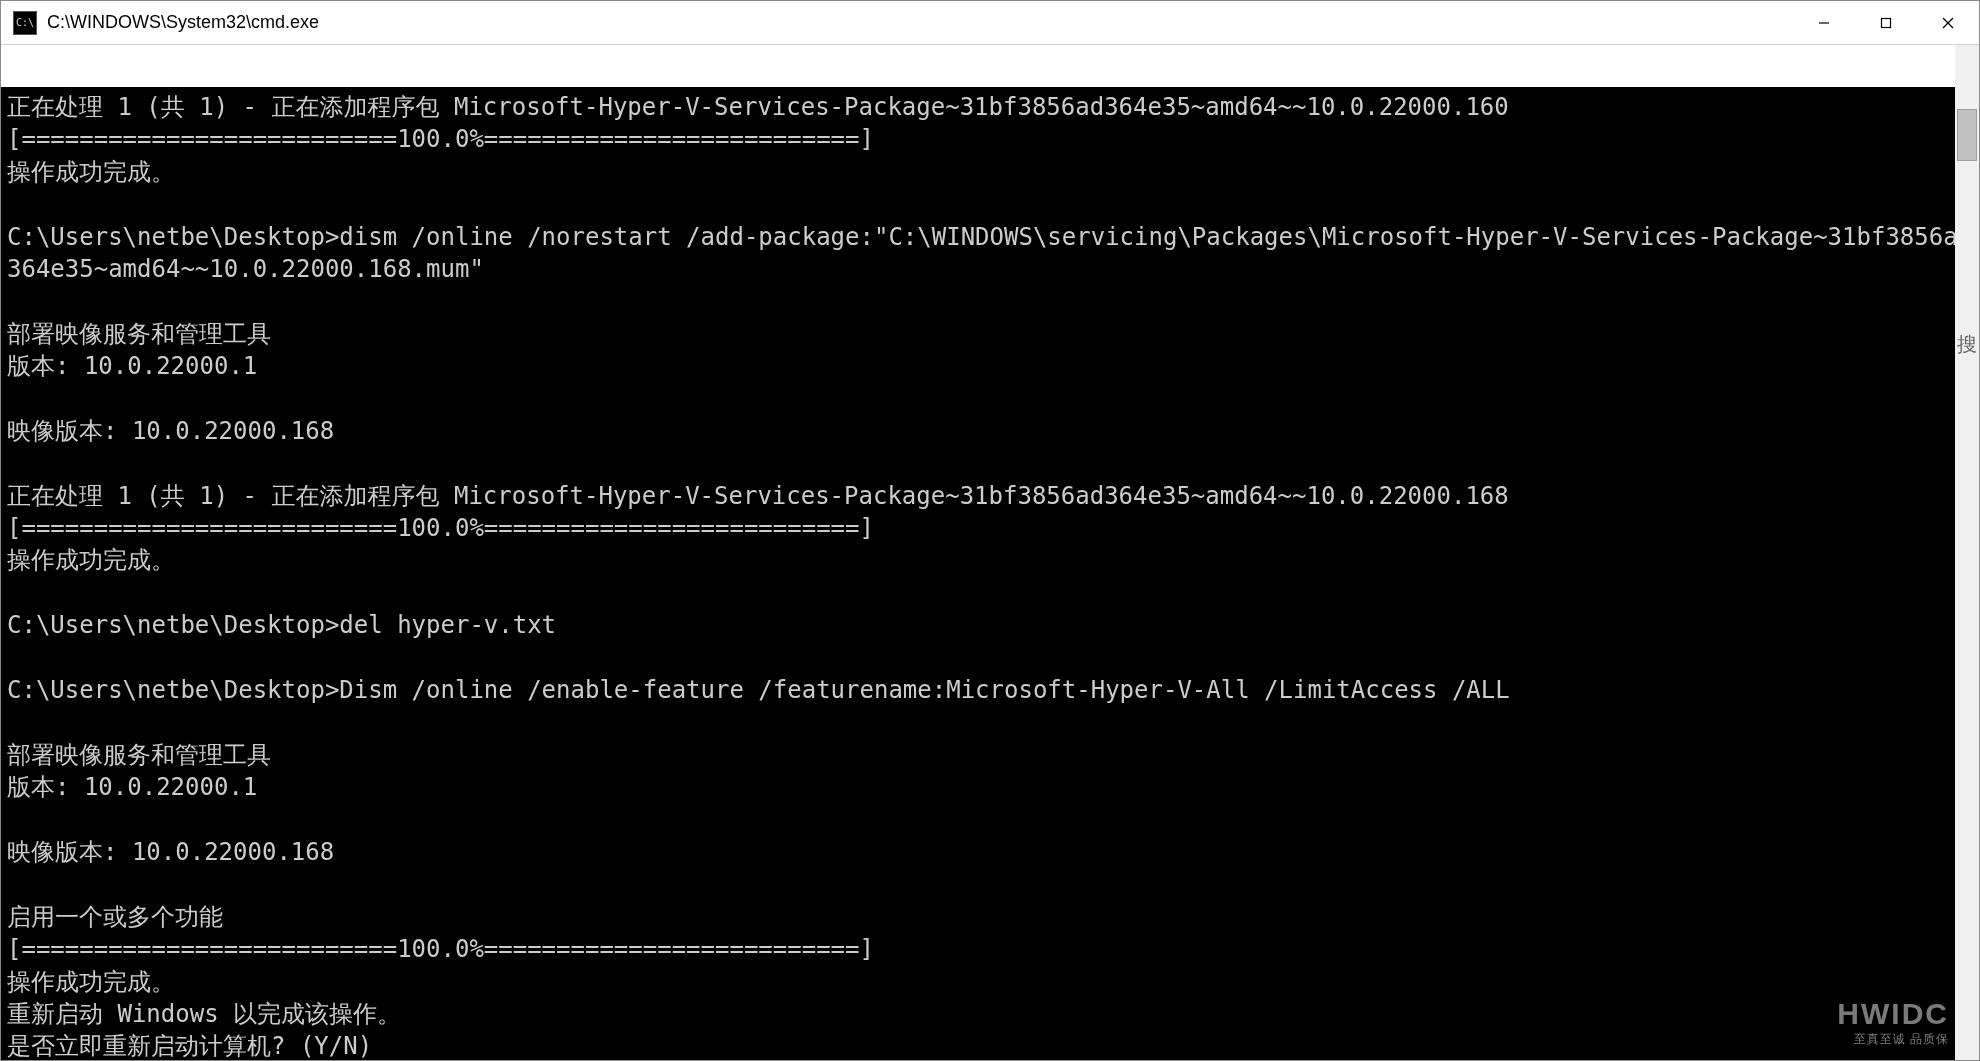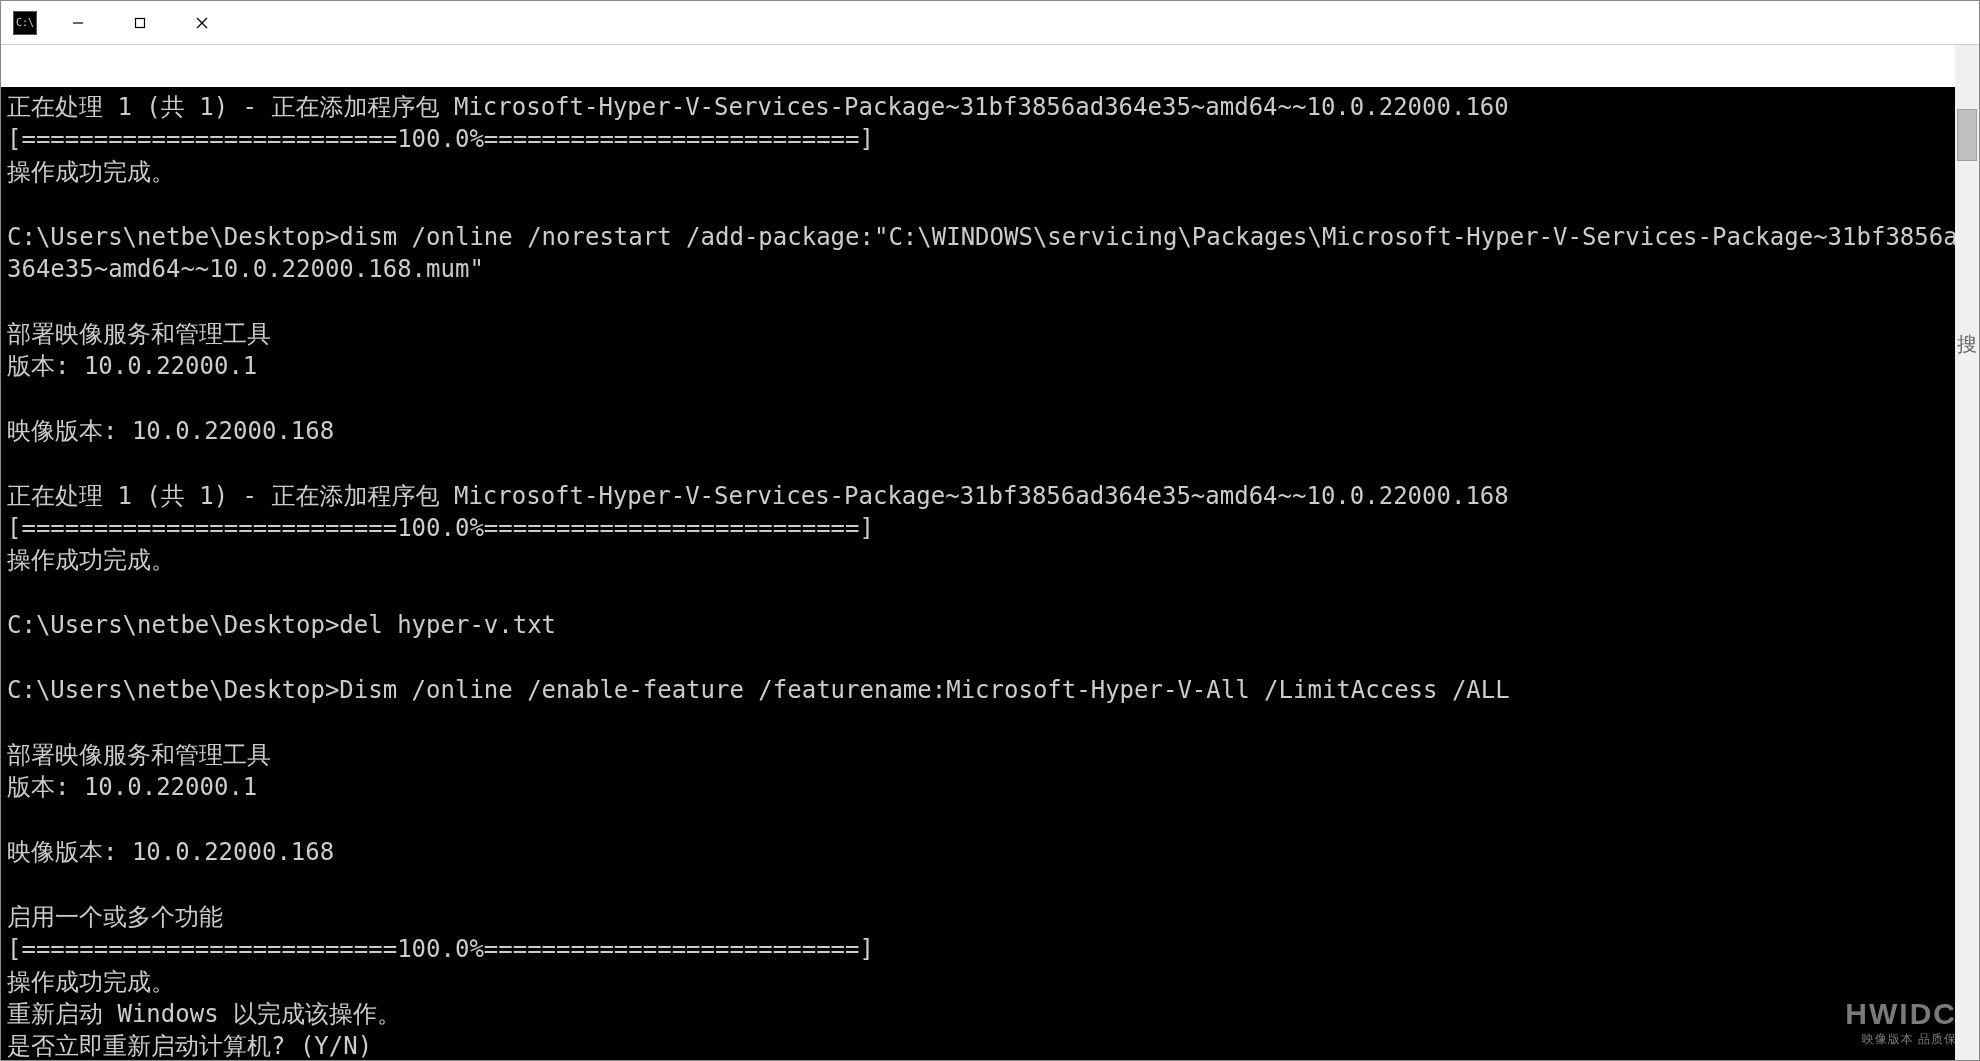--- a/index.html
+++ b/index.html
@@ -95,21 +95,21 @@
       position: absolute;
       right: 2px;
       top: 64px;
       width: 20px;
       height: 52px;
       background: #c0c0c0;
       border: 1px solid #a0a0a0;
     }
     .watermark {
       position: absolute;
-      right: 22px;
+      right: 30px;
       bottom: 12px;
       text-align: right;
       color: #ccc;
       opacity: 0.6;
       pointer-events: none;
     }
     .watermark-main {
       font-size: 30px;
       font-weight: bold;
       letter-spacing: 2px;
@@ -126,20 +126,21 @@
       font-size: 20px;
       color: #666;
     }
   </style>
 </head>
 <body>
 
 <div class="window">
   <div class="titlebar">
     <div class="titlebar-icon">C:\</div>
+    <div class="titlebar-text">C:\WINDOWS\System32\cmd.exe</div>
     <div class="window-controls">
       <div class="window-control">
         <svg width="14" height="14" viewBox="0 0 14 14">
             <line x1="2" y1="7" x2="12" y2="7" stroke="#000" stroke-width="1.2"></line>
           </svg>
       </div>
       <div class="window-control">
         <svg width="14" height="14" viewBox="0 0 14 14">
             <rect x="2.5" y="2.5" width="9" height="9" fill="none" stroke="#000" stroke-width="1.2"></rect>
           </svg>
@@ -156,15 +157,15 @@
   <div class="terminal" id="terminal-container"><span class="terminal-line">正在处理 1 (共 1) - 正在添加程序包 Microsoft-Hyper-V-Services-Package~31bf3856ad364e35~amd64~~10.0.22000.160</span><span class="terminal-line">[==========================100.0%==========================]</span><span class="terminal-line">操作成功完成。</span><span class="terminal-line">&nbsp;</span><span class="terminal-line">C:\Users\netbe\Desktop&gt;dism /online /norestart /add-package:"C:\WINDOWS\servicing\Packages\Microsoft-Hyper-V-Services-Package~31bf3856ad364e35~amd64~~10.0.22000.168.mum"</span><span class="terminal-line">&nbsp;</span><span class="terminal-line">部署映像服务和管理工具</span><span class="terminal-line">版本: 10.0.22000.1</span><span class="terminal-line">&nbsp;</span><span class="terminal-line">映像版本: 10.0.22000.168</span><span class="terminal-line">&nbsp;</span><span class="terminal-line">正在处理 1 (共 1) - 正在添加程序包 Microsoft-Hyper-V-Services-Package~31bf3856ad364e35~amd64~~10.0.22000.168</span><span class="terminal-line">[==========================100.0%==========================]</span><span class="terminal-line">操作成功完成。</span><span class="terminal-line">&nbsp;</span><span class="terminal-line">C:\Users\netbe\Desktop&gt;del hyper-v.txt</span><span class="terminal-line">&nbsp;</span><span class="terminal-line">C:\Users\netbe\Desktop&gt;Dism /online /enable-feature /featurename:Microsoft-Hyper-V-All /LimitAccess /ALL</span><span class="terminal-line">&nbsp;</span><span class="terminal-line">部署映像服务和管理工具</span><span class="terminal-line">版本: 10.0.22000.1</span><span class="terminal-line">&nbsp;</span><span class="terminal-line">映像版本: 10.0.22000.168</span><span class="terminal-line">&nbsp;</span><span class="terminal-line">启用一个或多个功能</span><span class="terminal-line">[==========================100.0%==========================]</span><span class="terminal-line">操作成功完成。</span><span class="terminal-line">重新启动 Windows 以完成该操作。</span><span class="terminal-line">是否立即重新启动计算机? (Y/N)</span></div>
 
   <div class="scrollbar-track">
     <div class="scrollbar-thumb"></div>
   </div>
 
   <div class="side-char">搜</div>
 
   <div class="watermark">
     <div class="watermark-main">HWIDC</div>
-    <div class="watermark-sub">映像版本  品质保</div>
+    <div class="watermark-sub">至真至诚  品质保</div>
   </div>
 </div>
 
 </body></html>

